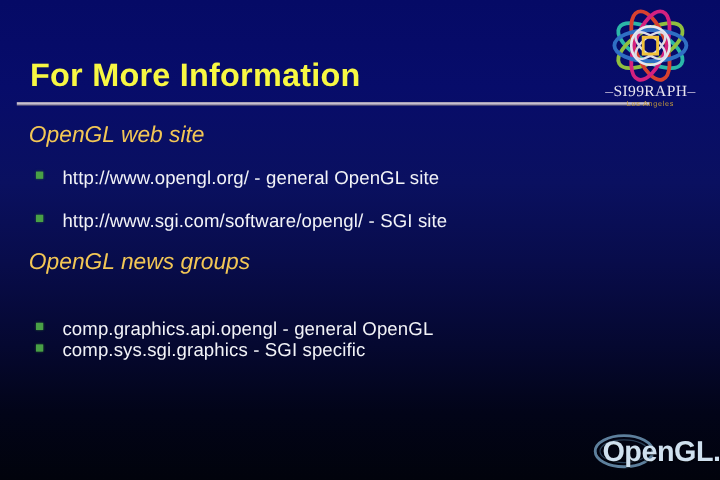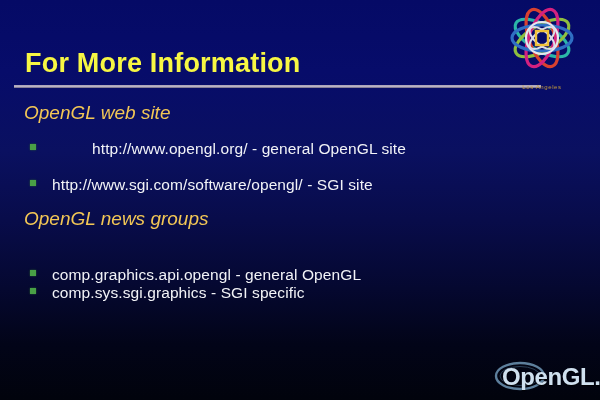--- a/index.html
+++ b/index.html
@@ -80,21 +80,21 @@
     box-shadow: 0 0 2px #2d6b2c;
   }
   .bullet-text {
     font-size: 15.5px;
     color: #f2f3f7;
     letter-spacing: 0.1px;
   }
 
   
   .h1 { top: 6px; }
-  .b1 { top: 44px; gap: 40px; }
+  .b1 { top: 44px; }
   .b2 { top: 80px; text-align: center; }
   .h2 { top: 112px; }
   .b3 { top: 150px; margin-top: 20px; }
   .b4 { top: 188px; }
 
   
   #siggraph {
     position: absolute;
     right: 6px;
     top: 6px;
@@ -192,20 +192,23 @@
         <ellipse cx="52" cy="32" rx="30" ry="13" stroke="#8fbf3f" transform="rotate(-30 52 32)"></ellipse>
         <ellipse cx="52" cy="32" rx="30" ry="13" stroke="#d8412f" transform="rotate(70 52 32)"></ellipse>
         <ellipse cx="52" cy="32" rx="30" ry="13" stroke="#d4217f" transform="rotate(-70 52 32)"></ellipse>
         <ellipse cx="52" cy="32" rx="30" ry="13" stroke="#2f6fc4" transform="rotate(0 52 32)"></ellipse>
         <ellipse cx="52" cy="32" rx="16" ry="16" stroke="#e6e6ef" stroke-width="2.2"></ellipse>
         <ellipse cx="52" cy="32" rx="15" ry="7" stroke="#dcdce8" stroke-width="2" transform="rotate(40 52 32)"></ellipse>
         <ellipse cx="52" cy="32" rx="15" ry="7" stroke="#dcdce8" stroke-width="2" transform="rotate(-40 52 32)"></ellipse>
         <path d="M46 25 h12 v14 h-12 z" stroke="#f0c23a" stroke-width="2.4"></path>
       </g>
     </svg>
+    <div id="sig-word">
+      <span class="dash">–</span><span>SI99RAPH</span><span class="dash">–</span>
+    </div>
     <div id="sig-city">Los Angeles</div>
   </div>
 
   <div id="opengl-logo">
     <svg width="100" height="36" viewBox="0 0 100 36">
       <ellipse cx="26" cy="18" rx="24" ry="13" fill="none" stroke="#5d7f9c" stroke-width="2.4"></ellipse>
       <ellipse cx="26" cy="18" rx="20" ry="9.5" fill="none" stroke="#2a3f55" stroke-width="1"></ellipse>
     </svg>
     <div id="ogl-text">OpenGL.</div>
   </div>

